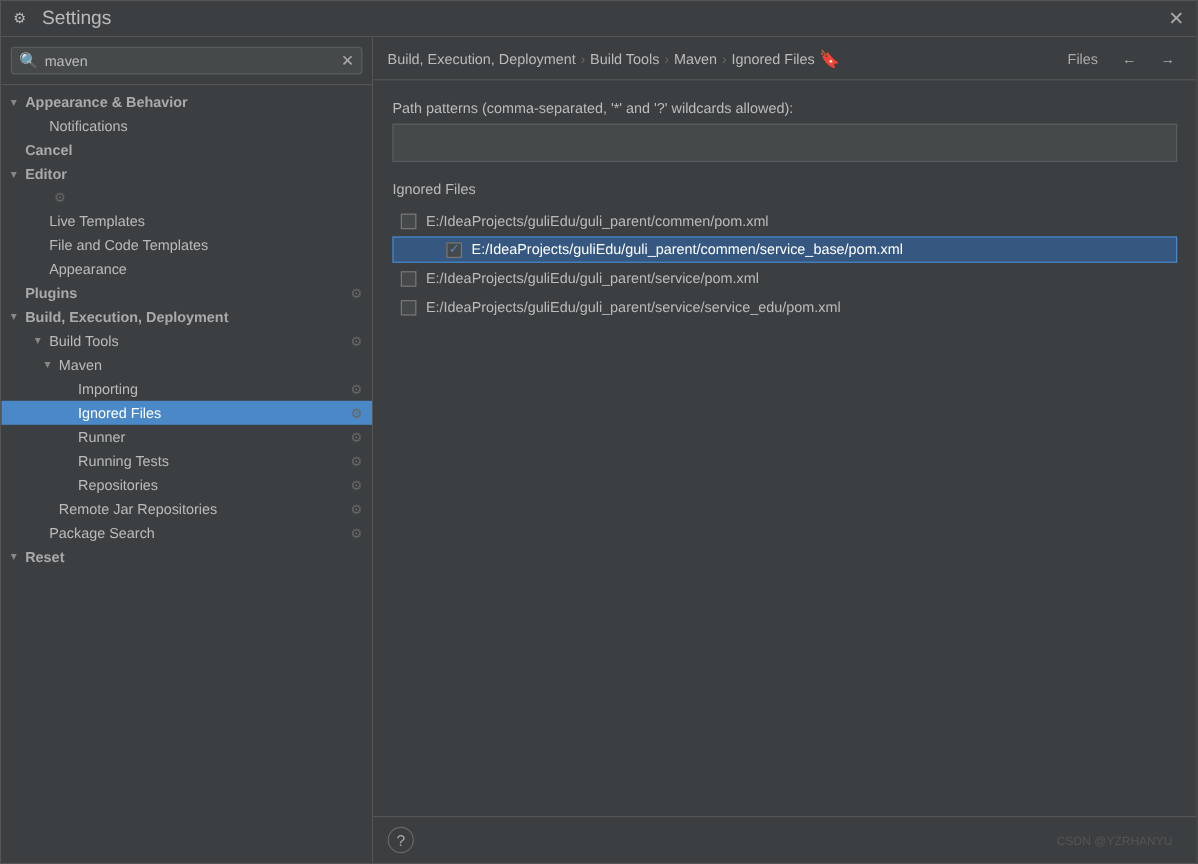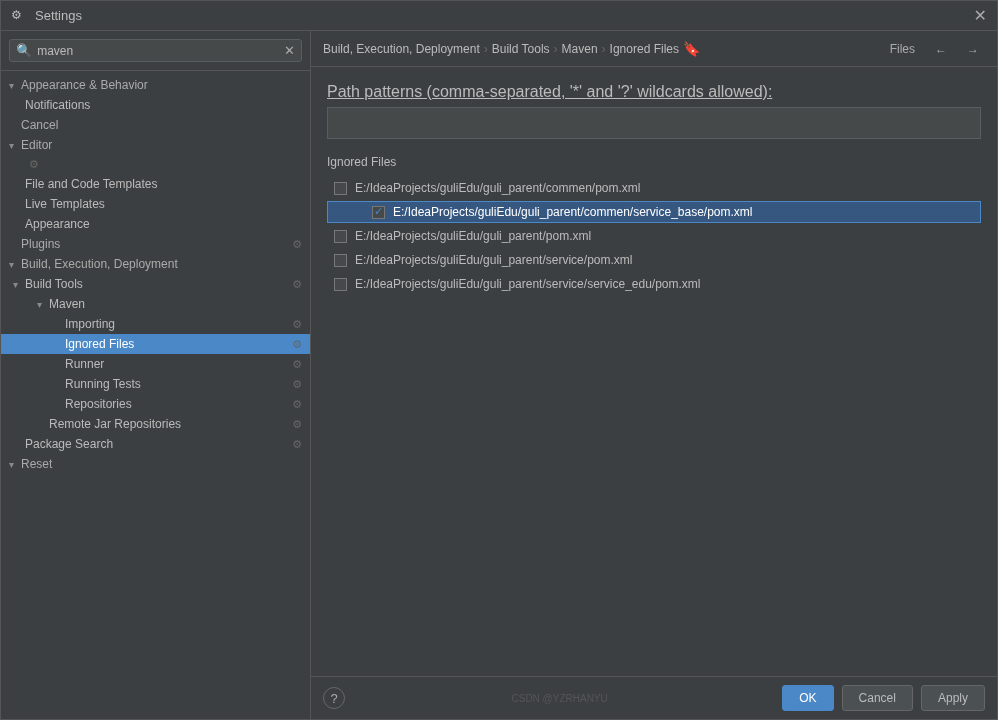--- a/index.html
+++ b/index.html
@@ -33,21 +33,21 @@
       display: flex;
       align-items: center;
       gap: 8px;
     }
     .title-icon {
       width: 16px;
       height: 16px;
     }
     .title-text {
       color: #bbbbbb;
-      font-size: 13px;
+      font-size: 16px;
       text-align: center;
     }
     .close-btn {
       cursor: pointer;
       color: #bbbbbb;
       font-size: 16px;
       background: none;
       border: none;
       color: #aaa;
     }
@@ -123,21 +123,21 @@
       flex-shrink: 0;
     }
     .tree-item .label {
       flex: 1;
     }
     .tree-item .gear-icon {
       color: #666;
       font-size: 11px;
       margin-left: 4px;
     }
-    .indent-1 { padding-left: 12px; }
+    .indent-1 { padding-left: 28px; }
     .indent-2 { padding-left: 36px; }
     .indent-3 { padding-left: 52px; }
 
     
     .right-panel {
       flex: 1;
       display: flex;
       flex-direction: column;
       background: #3c3f41;
       overflow: hidden;
@@ -180,22 +180,21 @@
 
     .panel-content {
       flex: 1;
       padding: 16px;
       overflow-y: auto;
     }
 
     .path-patterns-label {
       color: #bbbbbb;
       margin-bottom: 6px;
-      font-size: 16px;
-      text-decoration: underline;
+      font-size: 12px;
     }
     .path-patterns-input {
       width: 100%;
       background: #45494a;
       border: 1px solid #5a5d5e;
       color: #bbbbbb;
       font-size: 12px;
       padding: 4px 6px;
       height: 32px;
       outline: none;
@@ -298,21 +297,21 @@
       color: #fff;
     }
     .watermark {
       font-size: 10px;
       color: #555;
       text-align: right;
       padding: 2px 8px 2px 0;
     }
     .tree-section-label {
       color: #aaa;
-      font-weight: normal;
+      font-weight: bold;
     }
   </style>
 </head>
 <body>
 
 <div class="window">
 
   <div class="title-bar">
     <div class="title-bar-left">
       <span class="title-icon">⚙</span>
@@ -352,25 +351,25 @@
         <div class="tree-item">
           <span class="arrow">▾</span>
           <span class="label tree-section-label">Editor</span>
         </div>
         <div class="tree-item indent-1">
           <span class="arrow"></span>
           <span class="gear-icon">⚙</span>
         </div>
         <div class="tree-item indent-1">
           <span class="arrow"></span>
+          <span class="label">Live Templates</span>
+        </div>
+        <div class="tree-item indent-1">
+          <span class="arrow"></span>
           <span class="label">File and Code Templates</span>
-        </div>
-        <div class="tree-item indent-1">
-          <span class="arrow"></span>
-          <span class="label">Live Templates</span>
         </div>
         <div class="tree-item indent-1">
           <span class="arrow"></span>
           <span class="label">Appearance</span>
         </div>
 
         <div class="tree-item">
           <span class="arrow"></span>
           <span class="label tree-section-label">Plugins</span>
           <span class="gear-icon">⚙</span>
@@ -462,45 +461,36 @@
           <div class="file-item">
             <input type="checkbox" class="file-checkbox" style="">
             <span class="file-path">E:/IdeaProjects/guliEdu/guli_parent/commen/pom.xml</span>
           </div>
 
           <div class="file-item highlighted">
             <input type="checkbox" class="file-checkbox" checked="" style="">
             <span class="file-path">E:/IdeaProjects/guliEdu/guli_parent/commen/service_base/pom.xml</span>
           </div>
 
-          <div class="file-item">
-            <input type="checkbox" class="file-checkbox" style="">
-            <span class="file-path">E:/IdeaProjects/guliEdu/guli_parent/pom.xml</span>
-          </div>
 
           <div class="file-item">
             <input type="checkbox" class="file-checkbox" style="">
             <span class="file-path">E:/IdeaProjects/guliEdu/guli_parent/service/pom.xml</span>
           </div>
 
           <div class="file-item">
             <input type="checkbox" class="file-checkbox" style="">
             <span class="file-path">E:/IdeaProjects/guliEdu/guli_parent/service/service_edu/pom.xml</span>
           </div>
         </div>
       </div>
 
       <div class="bottom-bar">
         <div class="bottom-left">
           <button class="help-btn">?</button>
         </div>
         <div>
           <span class="watermark">CSDN @YZRHANYU</span>
         </div>
-        <div class="bottom-right">
-          <button class="dialog-btn primary">OK</button>
-          <button class="dialog-btn">Cancel</button>
-          <button class="dialog-btn">Apply</button>
-        </div>
       </div>
     </div>
   </div>
 </div>
 
 </body></html>

